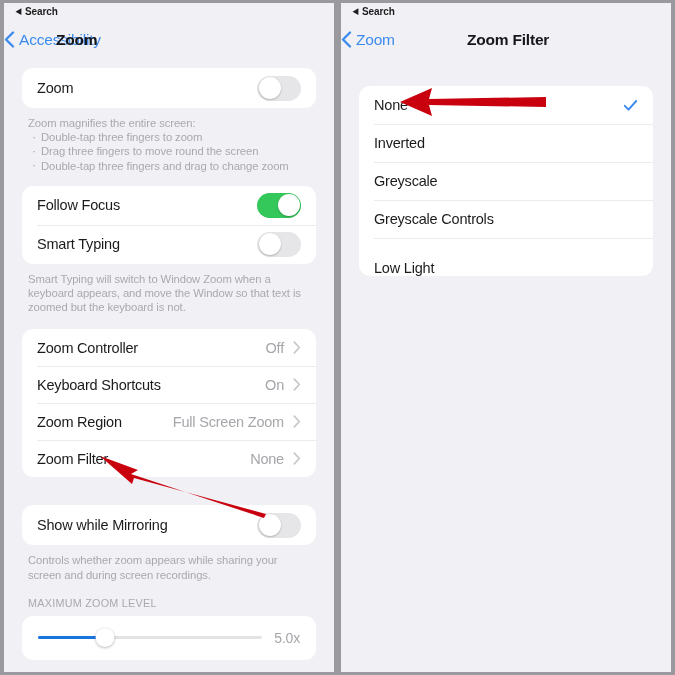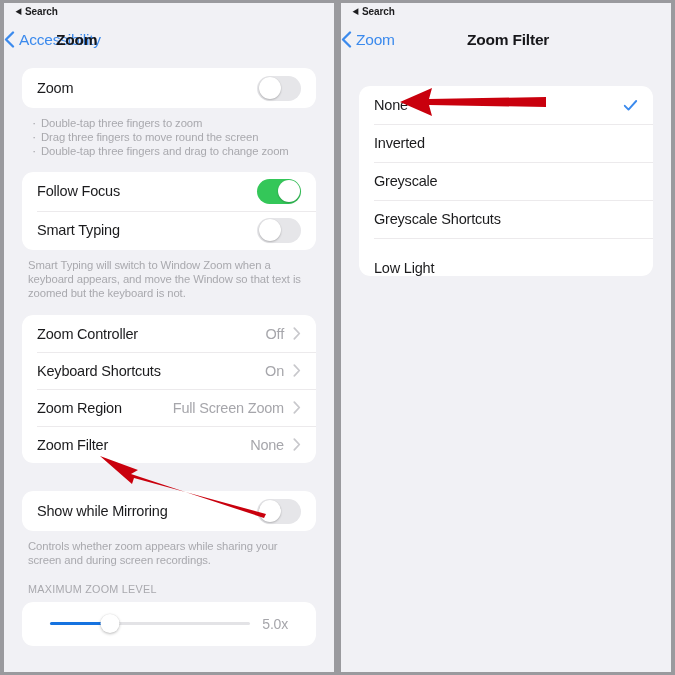--- a/index.html
+++ b/index.html
@@ -194,21 +194,21 @@
     color: #a9a9ae;
     letter-spacing: 0.25px;
     padding: 0 6px;
   }
 
   
   .slider-row {
     display: flex;
     align-items: center;
     height: 44px;
-    padding: 0 28px;
+    padding: 0 16px;
   }
   .slider-track-wrap {
     position: relative;
     flex: 1;
     height: 20px;
     display: flex;
     align-items: center;
     cursor: pointer;
   }
   .slider-track {
@@ -277,20 +277,21 @@
       <div class="card" style="margin-top:9px;">
         <div class="row" style="height:40px;">
           <span class="row-label">Zoom</span>
           <div class="toggle off">
               <div class="knob"></div>
             </div>
         </div>
       </div>
 
       <div class="footnote" style="margin-top:8px;">
+        <span class="fn-head">Zoom magnifies the entire screen:</span>
         <ul>
           <li>Double-tap three fingers to zoom</li>
           <li>Drag three fingers to move round the screen</li>
           <li>Double-tap three fingers and drag to change zoom</li>
         </ul>
       </div>
 
       <div class="card" style="margin-top:13px;">
         <div class="row" style="height:39px;">
           <span class="row-label">Follow Focus</span>
@@ -395,21 +396,21 @@
 
         <div class="row" style="height:38px;">
           <span class="row-label">Inverted</span>
         </div>
 
         <div class="row" style="height:38px;">
           <span class="row-label">Greyscale</span>
         </div>
 
         <div class="row" style="height:38px;">
-          <span class="row-label">Greyscale Shortcuts</span>
+          <span class="row-label">Greyscale Controls</span>
         </div>
 
         <div class="row" style="height:38px;align-items:flex-end;">
           <span class="row-label">Low Light</span>
         </div>
 
       </div>
     </div>
   </div>
 

